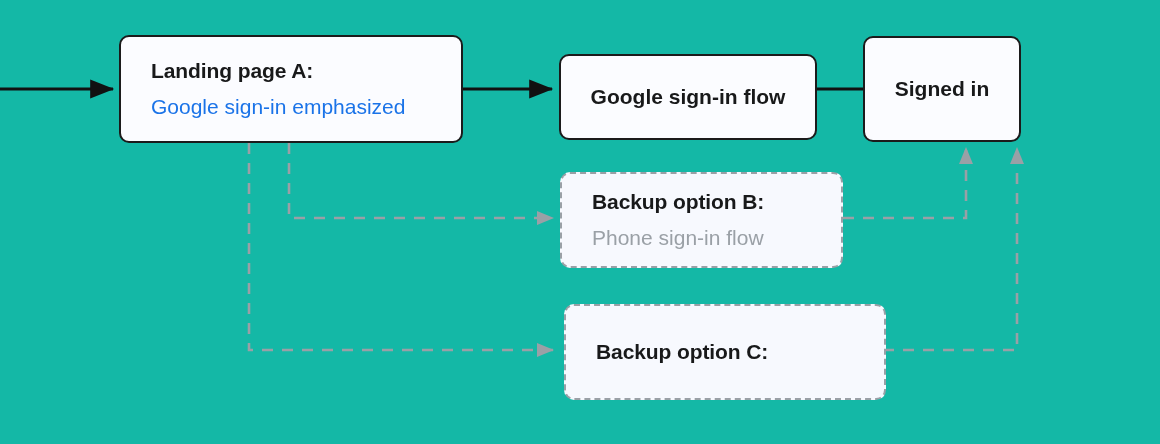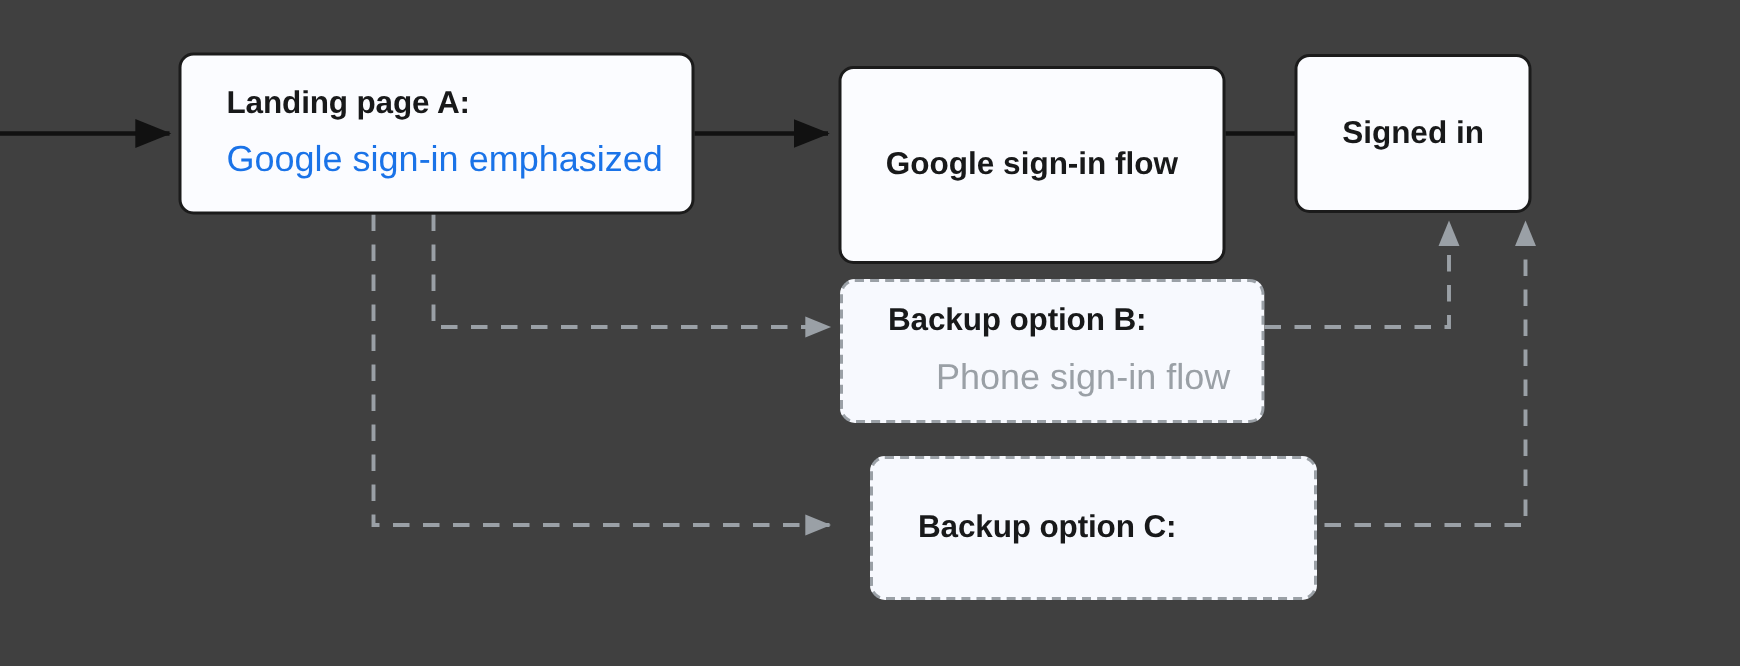--- a/index.html
+++ b/index.html
@@ -5,21 +5,21 @@
 <style>
   html, body {
     margin: 0;
     padding: 0;
     background: #ffffff;
   }
   #canvas {
     position: relative;
     width: 1160px;
     height: 444px;
-    background: #404040;
+    background: #14b8a6;
     overflow: hidden;
     font-family: "Liberation Sans", sans-serif;
   }
   #edges {
     position: absolute;
     left: 0;
     top: 0;
     width: 1160px;
     height: 444px;
   }
@@ -47,41 +47,41 @@
   }
   .title {
     font-size: 21px;
     font-weight: bold;
     color: #18191a;
     letter-spacing: -0.1px;
     line-height: 1.25;
     white-space: nowrap;
   }
   .subtitle {
-    font-size: 24px;
+    font-size: 21px;
     font-weight: normal;
     line-height: 1.25;
     white-space: nowrap;
     margin-top: 9px;
   }
   .subtitle.accent { color: #1a73e8; }
-  .subtitle.muted  { color: #9aa0a6; margin-left: 32px; }
+  .subtitle.muted  { color: #9aa0a6; }
   .single-line {
     font-size: 21px;
     font-weight: bold;
     color: #18191a;
     white-space: nowrap;
   }
 
   
   #node-landing  { left: 119px; top: 35px;  width: 344px; height: 108px; }
-  #node-google   { left: 559px; top: 44px;  width: 258px; height: 132px; justify-content: center; }
+  #node-google   { left: 559px; top: 54px;  width: 258px; height: 86px; justify-content: center; }
   #node-signedin { left: 863px; top: 36px;  width: 158px; height: 106px; }
-  #node-backup-b { left: 560px; top: 186px; width: 283px; height: 96px;  }
-  #node-backup-c { left: 580px; top: 304px; width: 298px; height: 96px;  }
+  #node-backup-b { left: 560px; top: 172px; width: 283px; height: 96px;  }
+  #node-backup-c { left: 564px; top: 304px; width: 322px; height: 96px;  }
 </style>
 </head>
 <body>
 
 <div id="canvas">
 
   <svg id="edges" viewBox="0 0 1160 444" xmlns="http://www.w3.org/2000/svg">
     <defs>
       <marker id="arrow-black" markerWidth="9" markerHeight="9" refX="7.6" refY="3.6" orient="auto" markerUnits="strokeWidth">
         <path d="M0,0.4 L8,3.6 L0,6.8 z" fill="#111111"></path>

